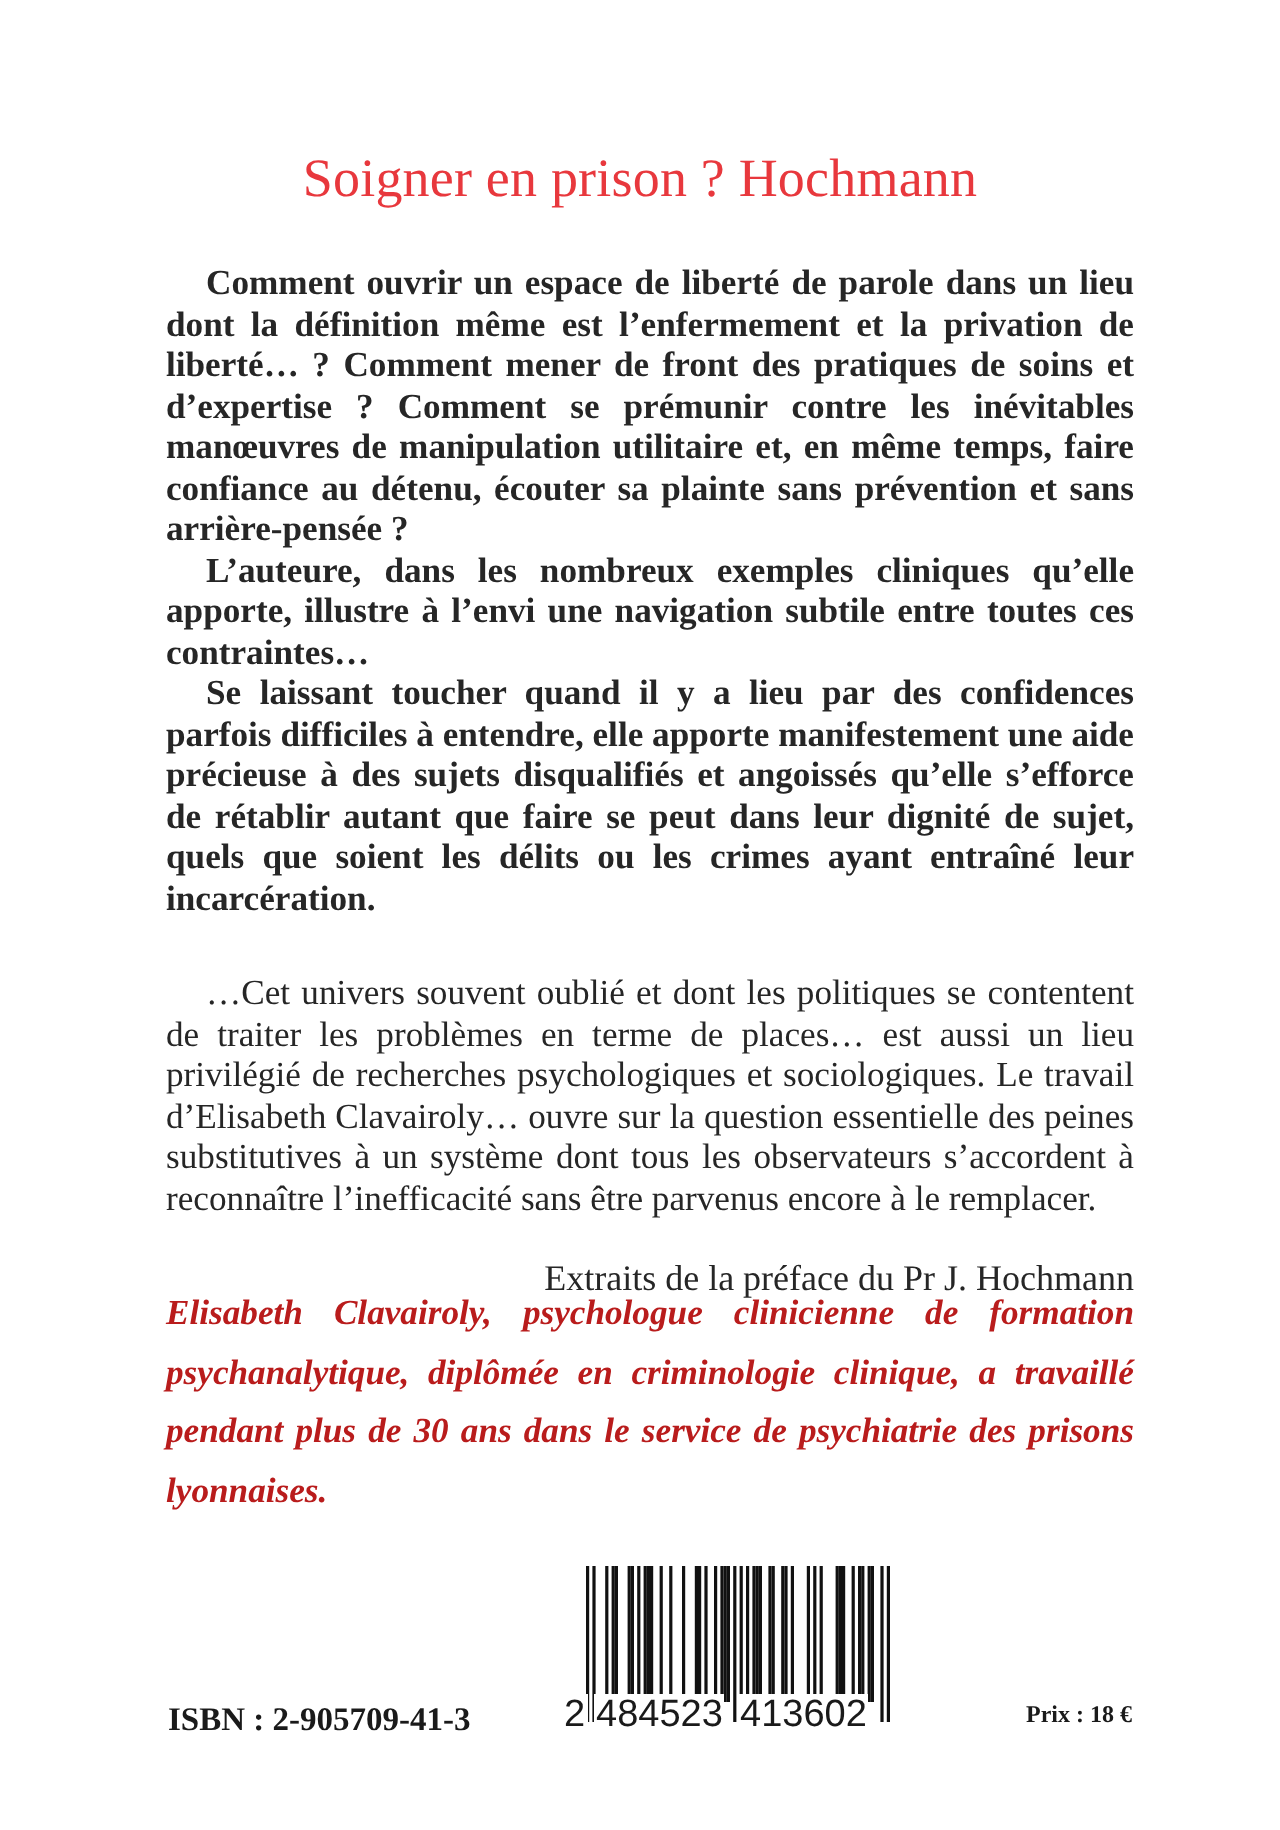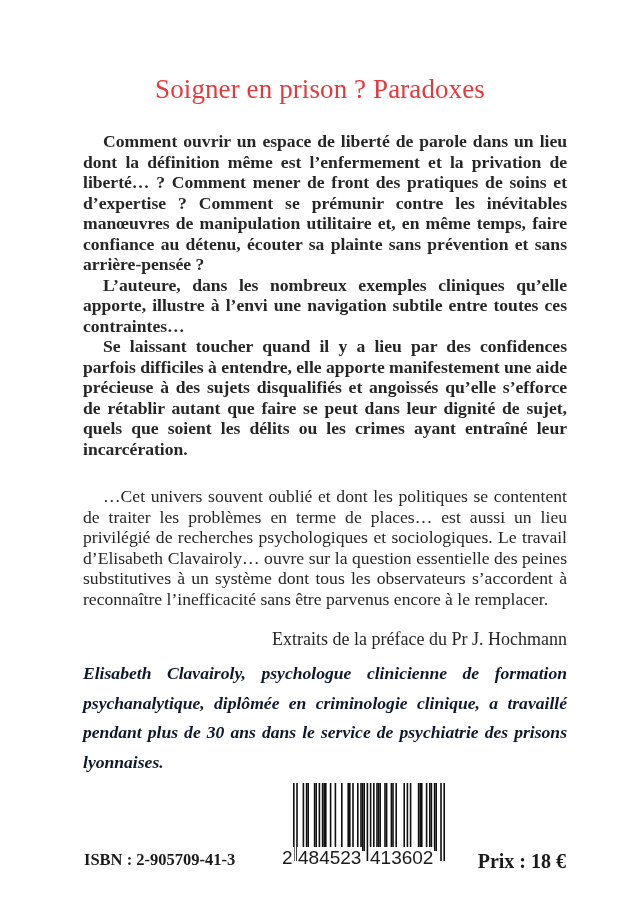--- a/index.html
+++ b/index.html
@@ -7,35 +7,35 @@
          font-family: "Liberation Serif", "DejaVu Serif", serif; color: #262626; }
   .title { position: absolute; left: 0; width: 640px; top: 74px; text-align: center;
            font-size: 27px; color: #e8383d; letter-spacing: 0.1px; }
   .col { position: absolute; left: 83px; width: 484px; }
   .body-text { top: 131px; font-size: 17.6px; line-height: 20.5px; text-align: justify; font-weight: bold; }
   .body-text p { margin: 0; text-indent: 20px; }
   .quote { top: 486px; font-size: 17.6px; line-height: 20.5px; text-align: justify; }
   .quote p { margin: 0; text-indent: 20px; }
   .attrib { position: absolute; left: 83px; width: 484px; top: 629px; text-align: right;
             font-size: 18px; line-height: 20.5px; }
-  .bio { top: 659px; font-size: 17.6px; line-height: 29.5px; text-align: justify;
-         color: #0f172a; font-weight: bold; font-style: italic; }
+  .bio { top: 642px; font-size: 17.6px; line-height: 29.5px; text-align: justify;
+         color: #b91c1c; font-weight: bold; font-style: italic; }
   .bio p { margin: 0; }
   .isbn { position: absolute; left: 84px; top: 850px; font-size: 16.5px; font-weight: bold; color: #1a1a1a; }
-  .price { position: absolute; right: 74px; top: 850px; font-size: 20px; font-weight: bold; color: #1a1a1a; }
+  .price { position: absolute; right: 74px; top: 850px; font-size: 12px; font-weight: bold; color: #1a1a1a; }
   .barcode { position: absolute; left: 281px; top: 783px; width: 170px; height: 88px; }
   .barcode svg { position: absolute; left: 0; top: 0; }
   .bc-digits { position: absolute; left: 0; top: 64px; width: 170px; height: 24px;
                font-family: "Liberation Sans", "DejaVu Sans", sans-serif; font-size: 19px; color: #1a1a1a; }
   .bc-digits span { position: absolute; top: 0; background: #fff; padding: 0 1px; }
 </style>
 </head>
 <body>
 
-<div class="title">Soigner en prison ? Paradoxes</div>
+<div class="title">Soigner en prison ? Hochmann</div>
 
 <div class="col body-text">
   <p>Comment ouvrir un espace de liberté de parole dans un lieu dont la définition même est l’enfermement et la privation de liberté… ? Comment mener de front des pratiques de soins et d’expertise ? Comment se prémunir contre les inévitables manœuvres de manipulation utilitaire et, en même temps, faire confiance au détenu, écouter sa plainte sans prévention et sans arrière-pensée ?</p>
   <p>L’auteure, dans les nombreux exemples cliniques qu’elle apporte, illustre à l’envi une navigation subtile entre toutes ces contraintes…</p>
   <p>Se laissant toucher quand il y a lieu par des confidences parfois difficiles à entendre, elle apporte manifestement une aide précieuse à des sujets disqualifiés et angoissés qu’elle s’efforce de rétablir autant que faire se peut dans leur dignité de sujet, quels que soient les délits ou les crimes ayant entraîné leur incarcération.</p>
 </div>
 
 <div class="col quote">
   <p>…Cet univers souvent oublié et dont les politiques se contentent de traiter les problèmes en terme de places… est aussi un lieu privilégié de recherches psychologiques et sociologiques. Le travail d’Elisabeth Clavairoly… ouvre sur la question essentielle des peines substitutives à un système dont tous les observateurs s’accordent à reconnaître l’inefficacité sans être parvenus encore à le remplacer.</p>
 </div>

